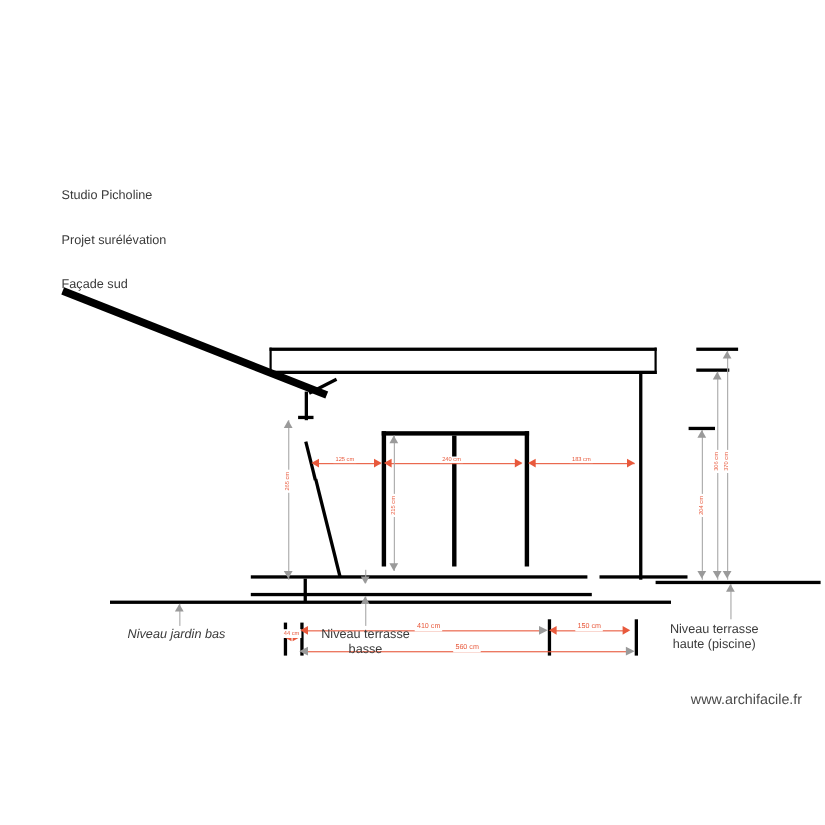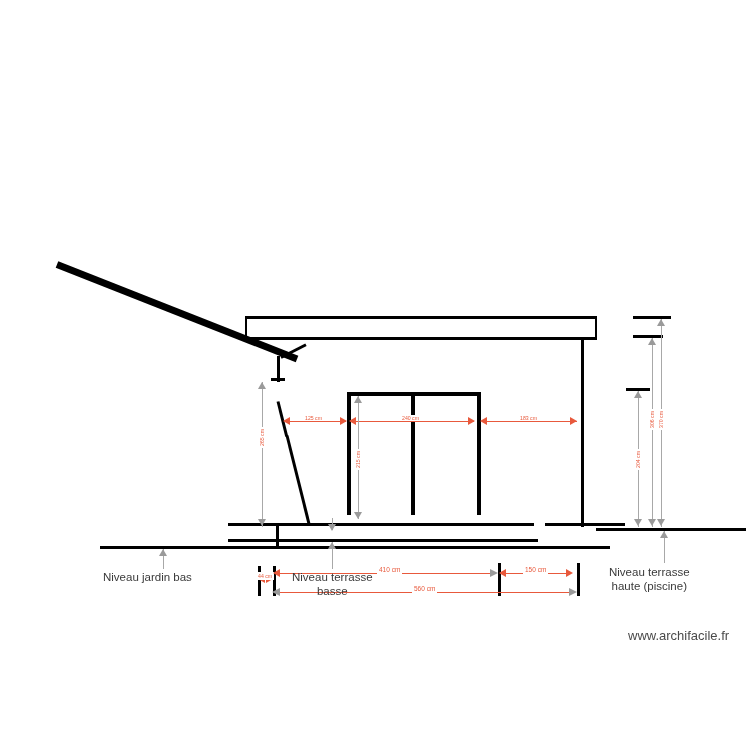--- a/index.html
+++ b/index.html
@@ -35,21 +35,21 @@
   }
 
   .level-label {
     position: absolute;
     font-size: 11.5px;
     line-height: 13.5px;
     color: #3a3a3a;
     text-align: center;
     white-space: pre;
   }
-  #lbl-jardin { left: 103px; top: 571px; }
+  #lbl-jardin { left: 116px; top: 571px; font-style: italic; }
   #lbl-terrasse-basse { left: 292px; top: 571px; }
   #lbl-terrasse-haute { left: 609px; top: 566px; }
 
   
   .ln {
     position: absolute;
     background: #000000;
   }
 
   
@@ -112,20 +112,25 @@
     position: absolute;
     width: 2.5px;
     background: #000000;
   }
 </style>
 </head>
 <body>
 
 <div id="canvas">
 
+  <div class="title-block">
+    <div>Studio Picholine</div>
+    <div>Projet surélévation</div>
+    <div>Façade sud</div>
+  </div>
 
   <div class="slope" style="left:57px; top:261px; width:258px; height:7px; transform: rotate(21.5deg);"></div>
 
   <div class="ln" style="left:245px; top:316px; width:352px; height:3px;"></div>
   <div class="ln" style="left:245px; top:337px; width:352px; height:3px;"></div>
   <div class="ln" style="left:245px; top:316px; width:2px; height:24px;"></div>
   <div class="ln" style="left:595px; top:316px; width:2px; height:24px;"></div>
 
   <div class="ln" style="left:581px; top:340px; width:3px; height:187px;"></div>
 

